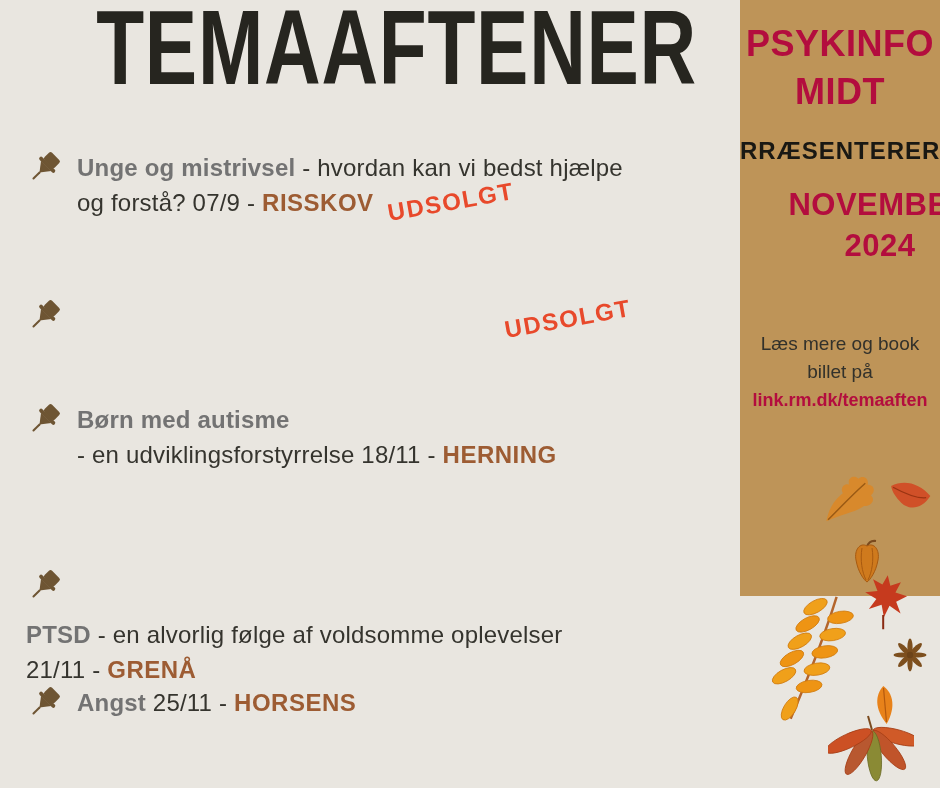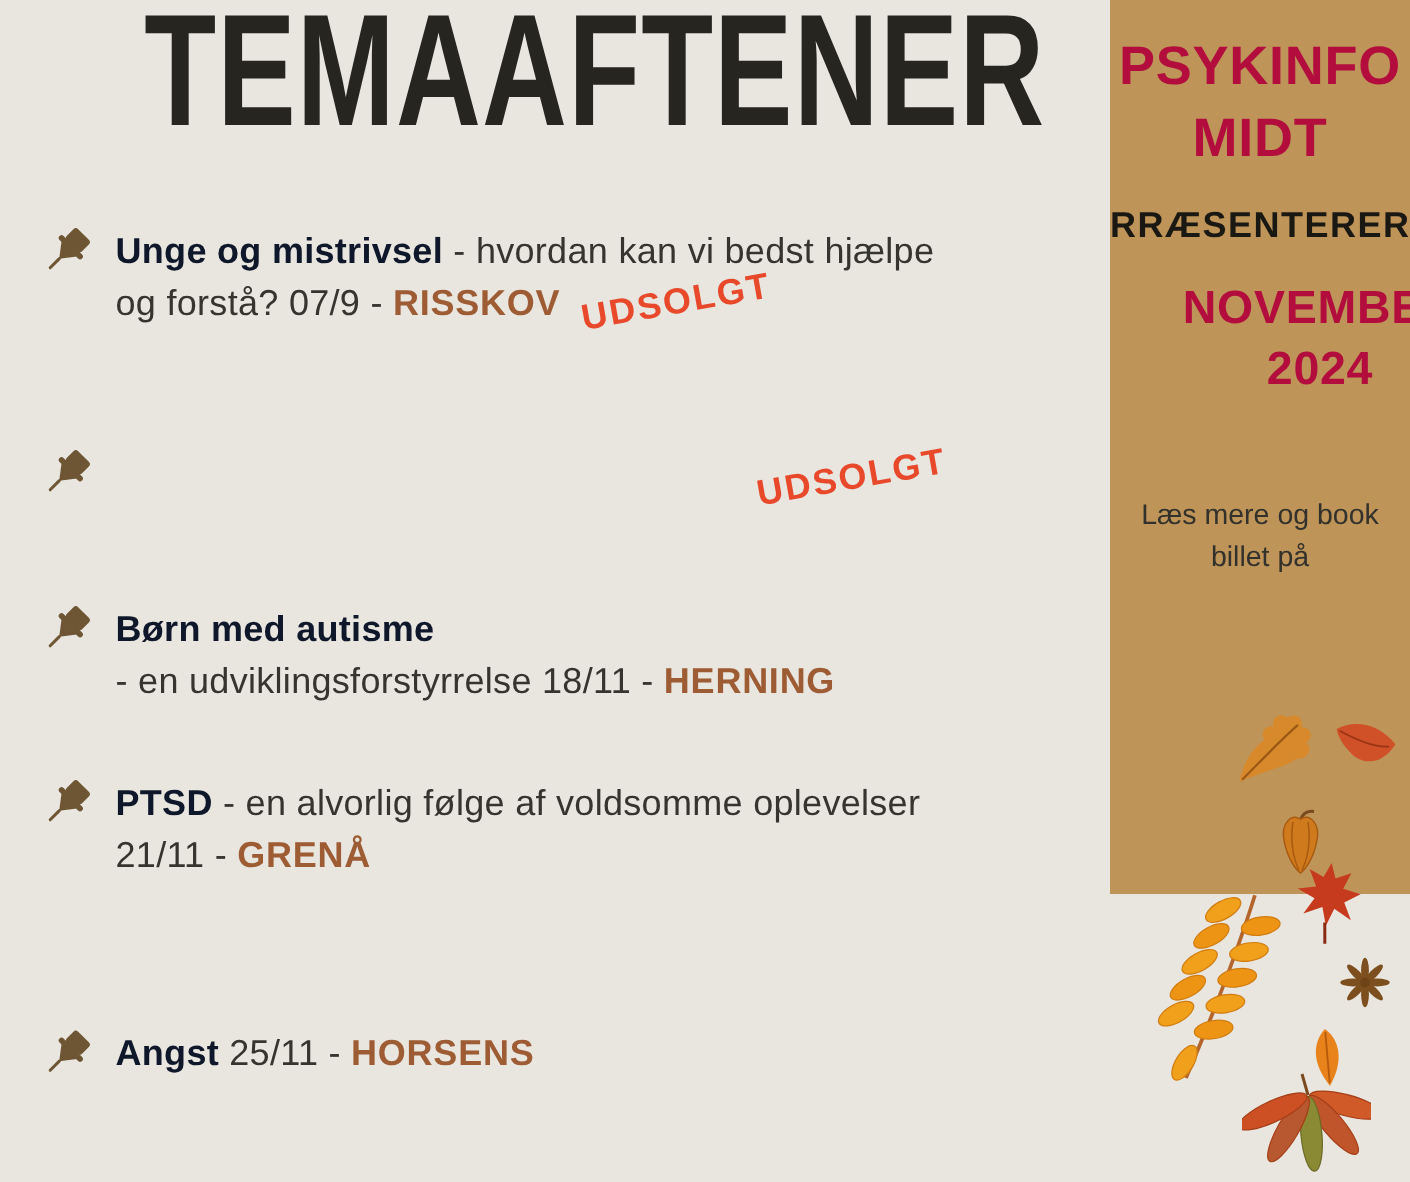--- a/index.html
+++ b/index.html
@@ -17,23 +17,23 @@
     transform:scaleX(.74);transform-origin:50% 0;white-space:nowrap;
   }
   .event{
     position:absolute;left:26px;display:flex;gap:13px;
     font-size:24px;line-height:35px;color:var(--body-text,#35342e);
     letter-spacing:.2px;
   }
   .event .pin{flex:0 0 auto;width:38px;height:38px;margin-top:-2px;}
   .event .pin svg{width:38px;height:38px;display:block;}
   .etext{white-space:nowrap;}
-  .t{font-weight:700;color:#0f172a;}
+  .t{font-weight:700;color:#737373;}
   .city{font-weight:700;color:var(--city-text,#9d5c33);letter-spacing:.5px;}
-  .ev1{top:150px;} .ev2{top:298px;} .ev3{top:402px;} .ev4{top:518px;} .ev5{top:685px;}
+  .ev1{top:150px;} .ev2{top:298px;} .ev3{top:402px;} .ev4{top:568px;flex-direction:column;} .ev5{top:685px;}
   .badge{
     position:absolute;font-size:24px;font-weight:800;letter-spacing:1.5px;
     color:var(--soldout-text,#e8492b);transform:rotate(-10deg);white-space:nowrap;
   }
   .badge1{left:387px;top:188px;}
   .badge2{left:504px;top:305px;}
   
   .sidebar{position:absolute;left:740px;top:0;width:200px;height:596px;background:var(--sidebar-background,#be9458);}
   .org{
     position:absolute;top:20px;left:0;width:200px;text-align:center;
@@ -158,20 +158,21 @@
   </div>
   <div class="presents">RRÆSENTERER</div>
   <div class="monthblock">
     <span>NOVEMBER</span><br>
     <span>2024</span>
   </div>
   <div class="cta">
     <span>Læs mere og book</span><br>
     <span>billet på</span>
   </div>
+  <div class="link">link.rm.dk/temaaften</div>
 
   <span class="leaf" style="left:78px;top:472px;width:62px;height:52px;transform:rotate(-12deg);">
     <svg viewBox="0 0 62 52">
       <path d="M4,44 C10,30 18,24 26,20 C24,14 30,10 34,13 C33,6 41,4 44,9 C50,6 55,11 52,17 C58,18 59,25 53,28 C57,33 51,39 44,37 C36,41 22,40 4,44 Z" fill="#d8892c"></path>
       <path d="M6,43 C20,34 34,24 50,15" stroke="#9a5a14" stroke-width="1.5" fill="none"></path>
     </svg>
   </span>
   <span class="leaf" style="left:148px;top:480px;width:44px;height:36px;transform:rotate(6deg);">
     <svg viewBox="0 0 44 36">
       <path d="M2,8 C14,0 30,2 42,14 C34,30 20,30 12,22 C6,17 3,12 2,8 Z" fill="#d05028"></path>

